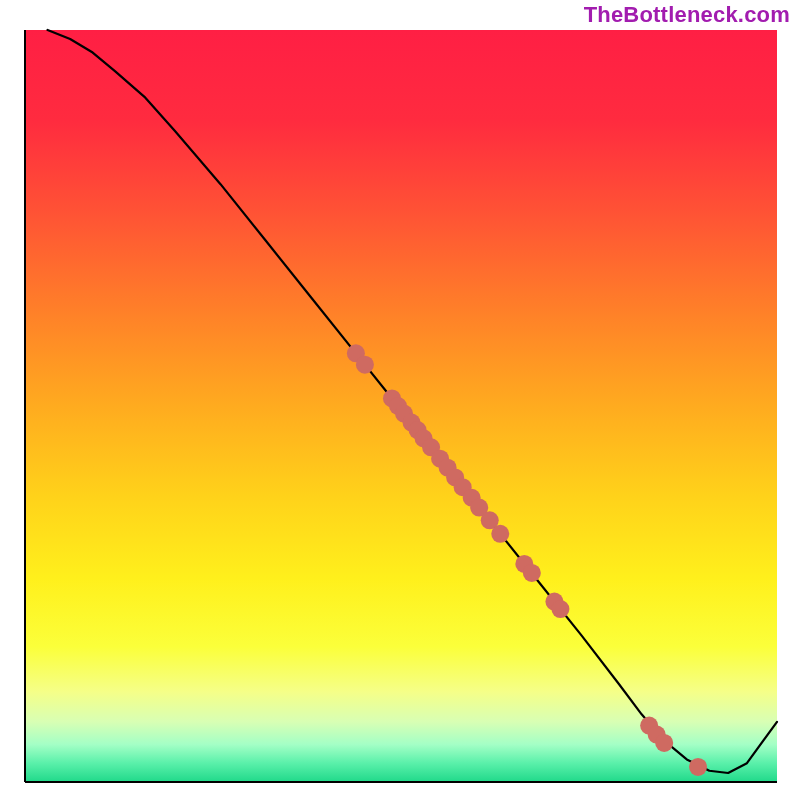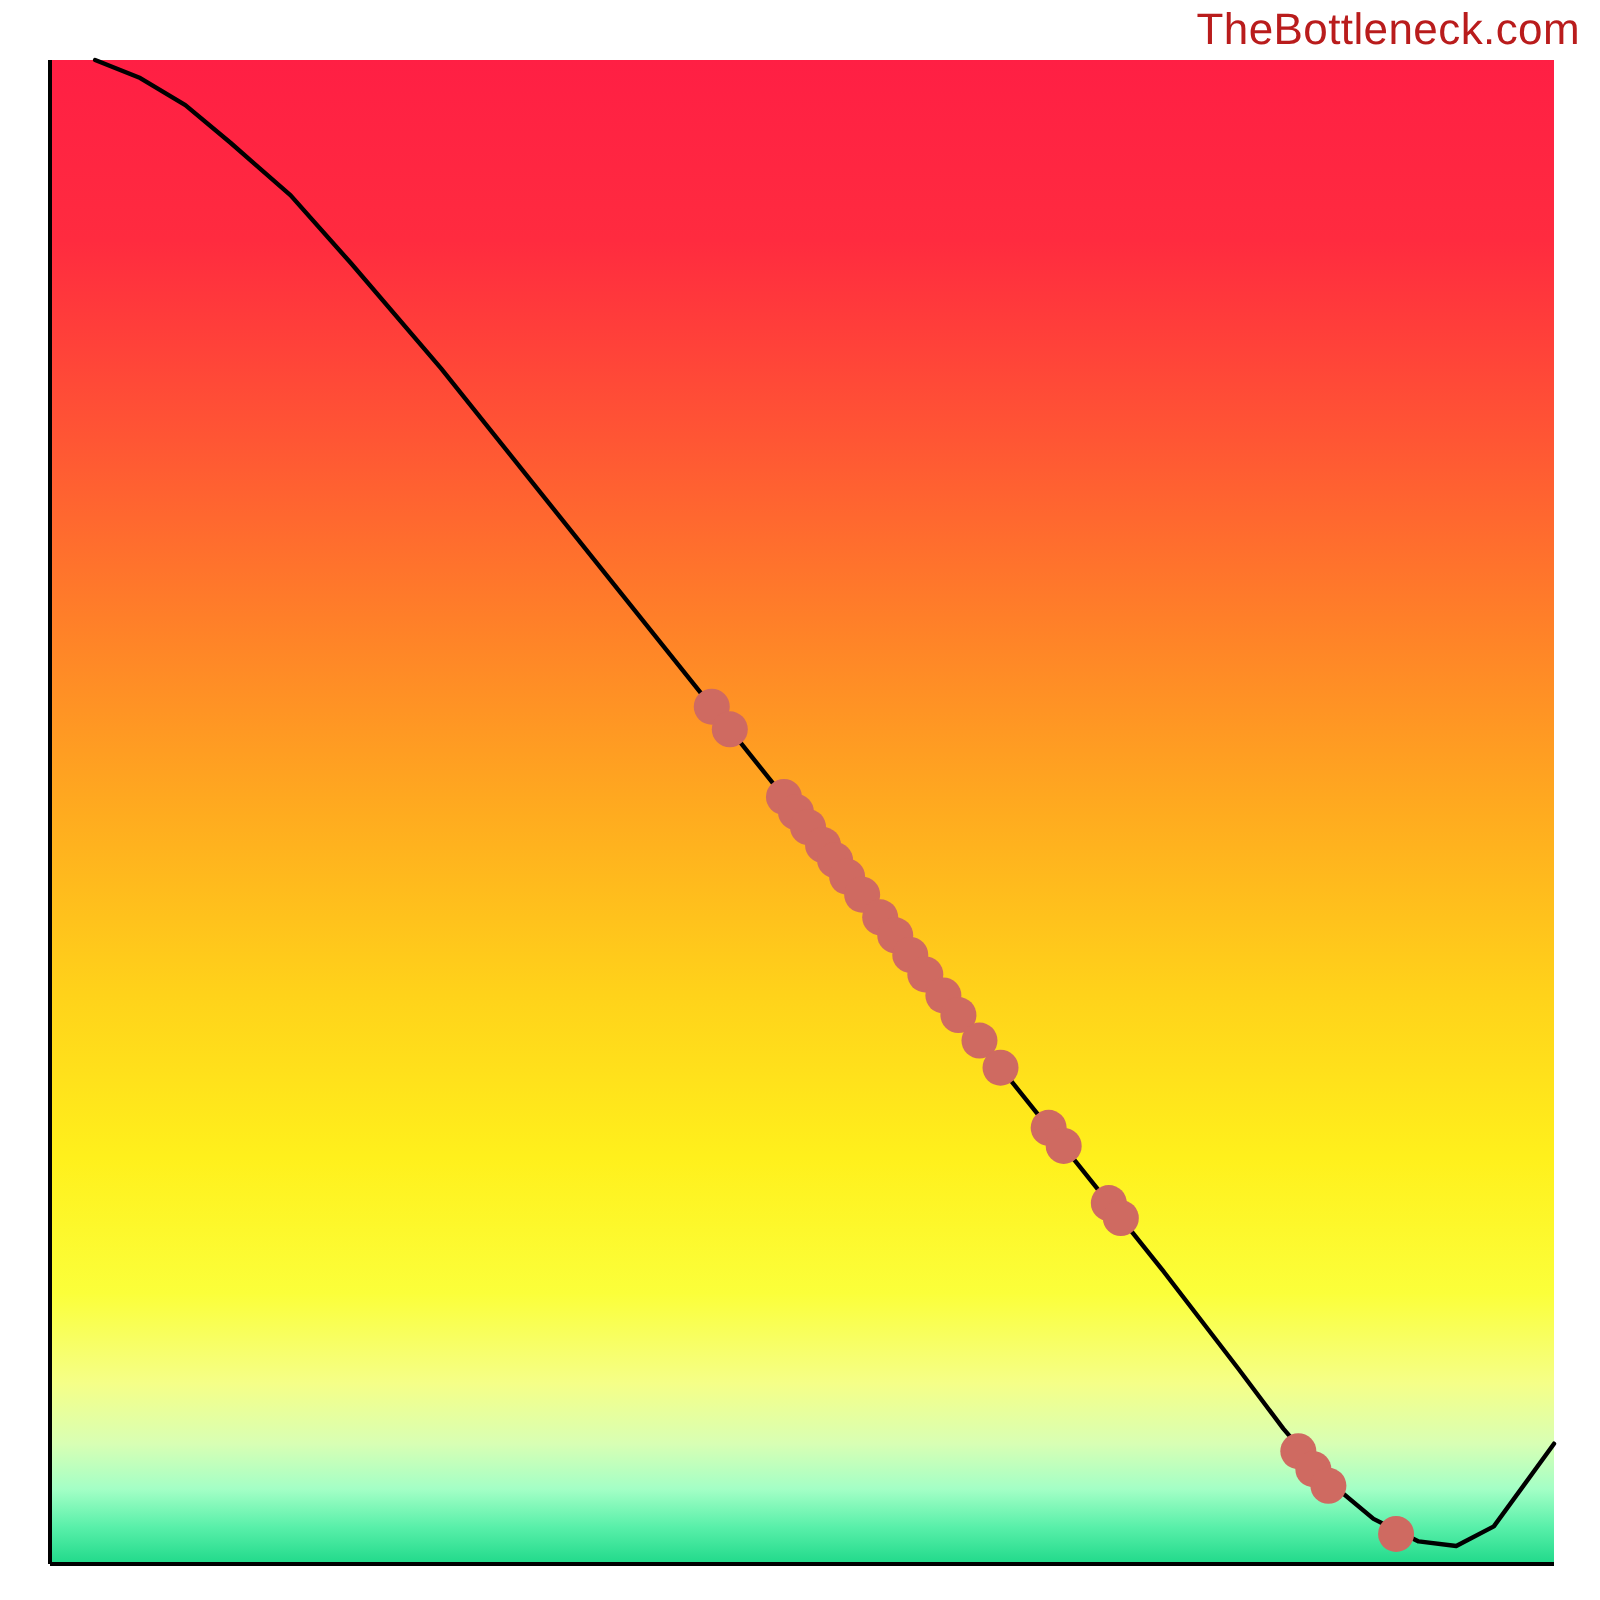--- a/index.html
+++ b/index.html
@@ -14,22 +14,22 @@
   .stage {
     position: relative;
     width: 800px;
     height: 800px;
   }
   .watermark {
     position: absolute;
     top: 2px;
     right: 10px;
     font-size: 22px;
-    font-weight: 400;
-    color: #b91c1c;
+    font-weight: 700;
+    color: #a21caf;
     letter-spacing: 0.2px;
     z-index: 5;
     pointer-events: none;
   }
   svg {
     position: absolute;
     top: 0;
     left: 0;
   }
 </style>

